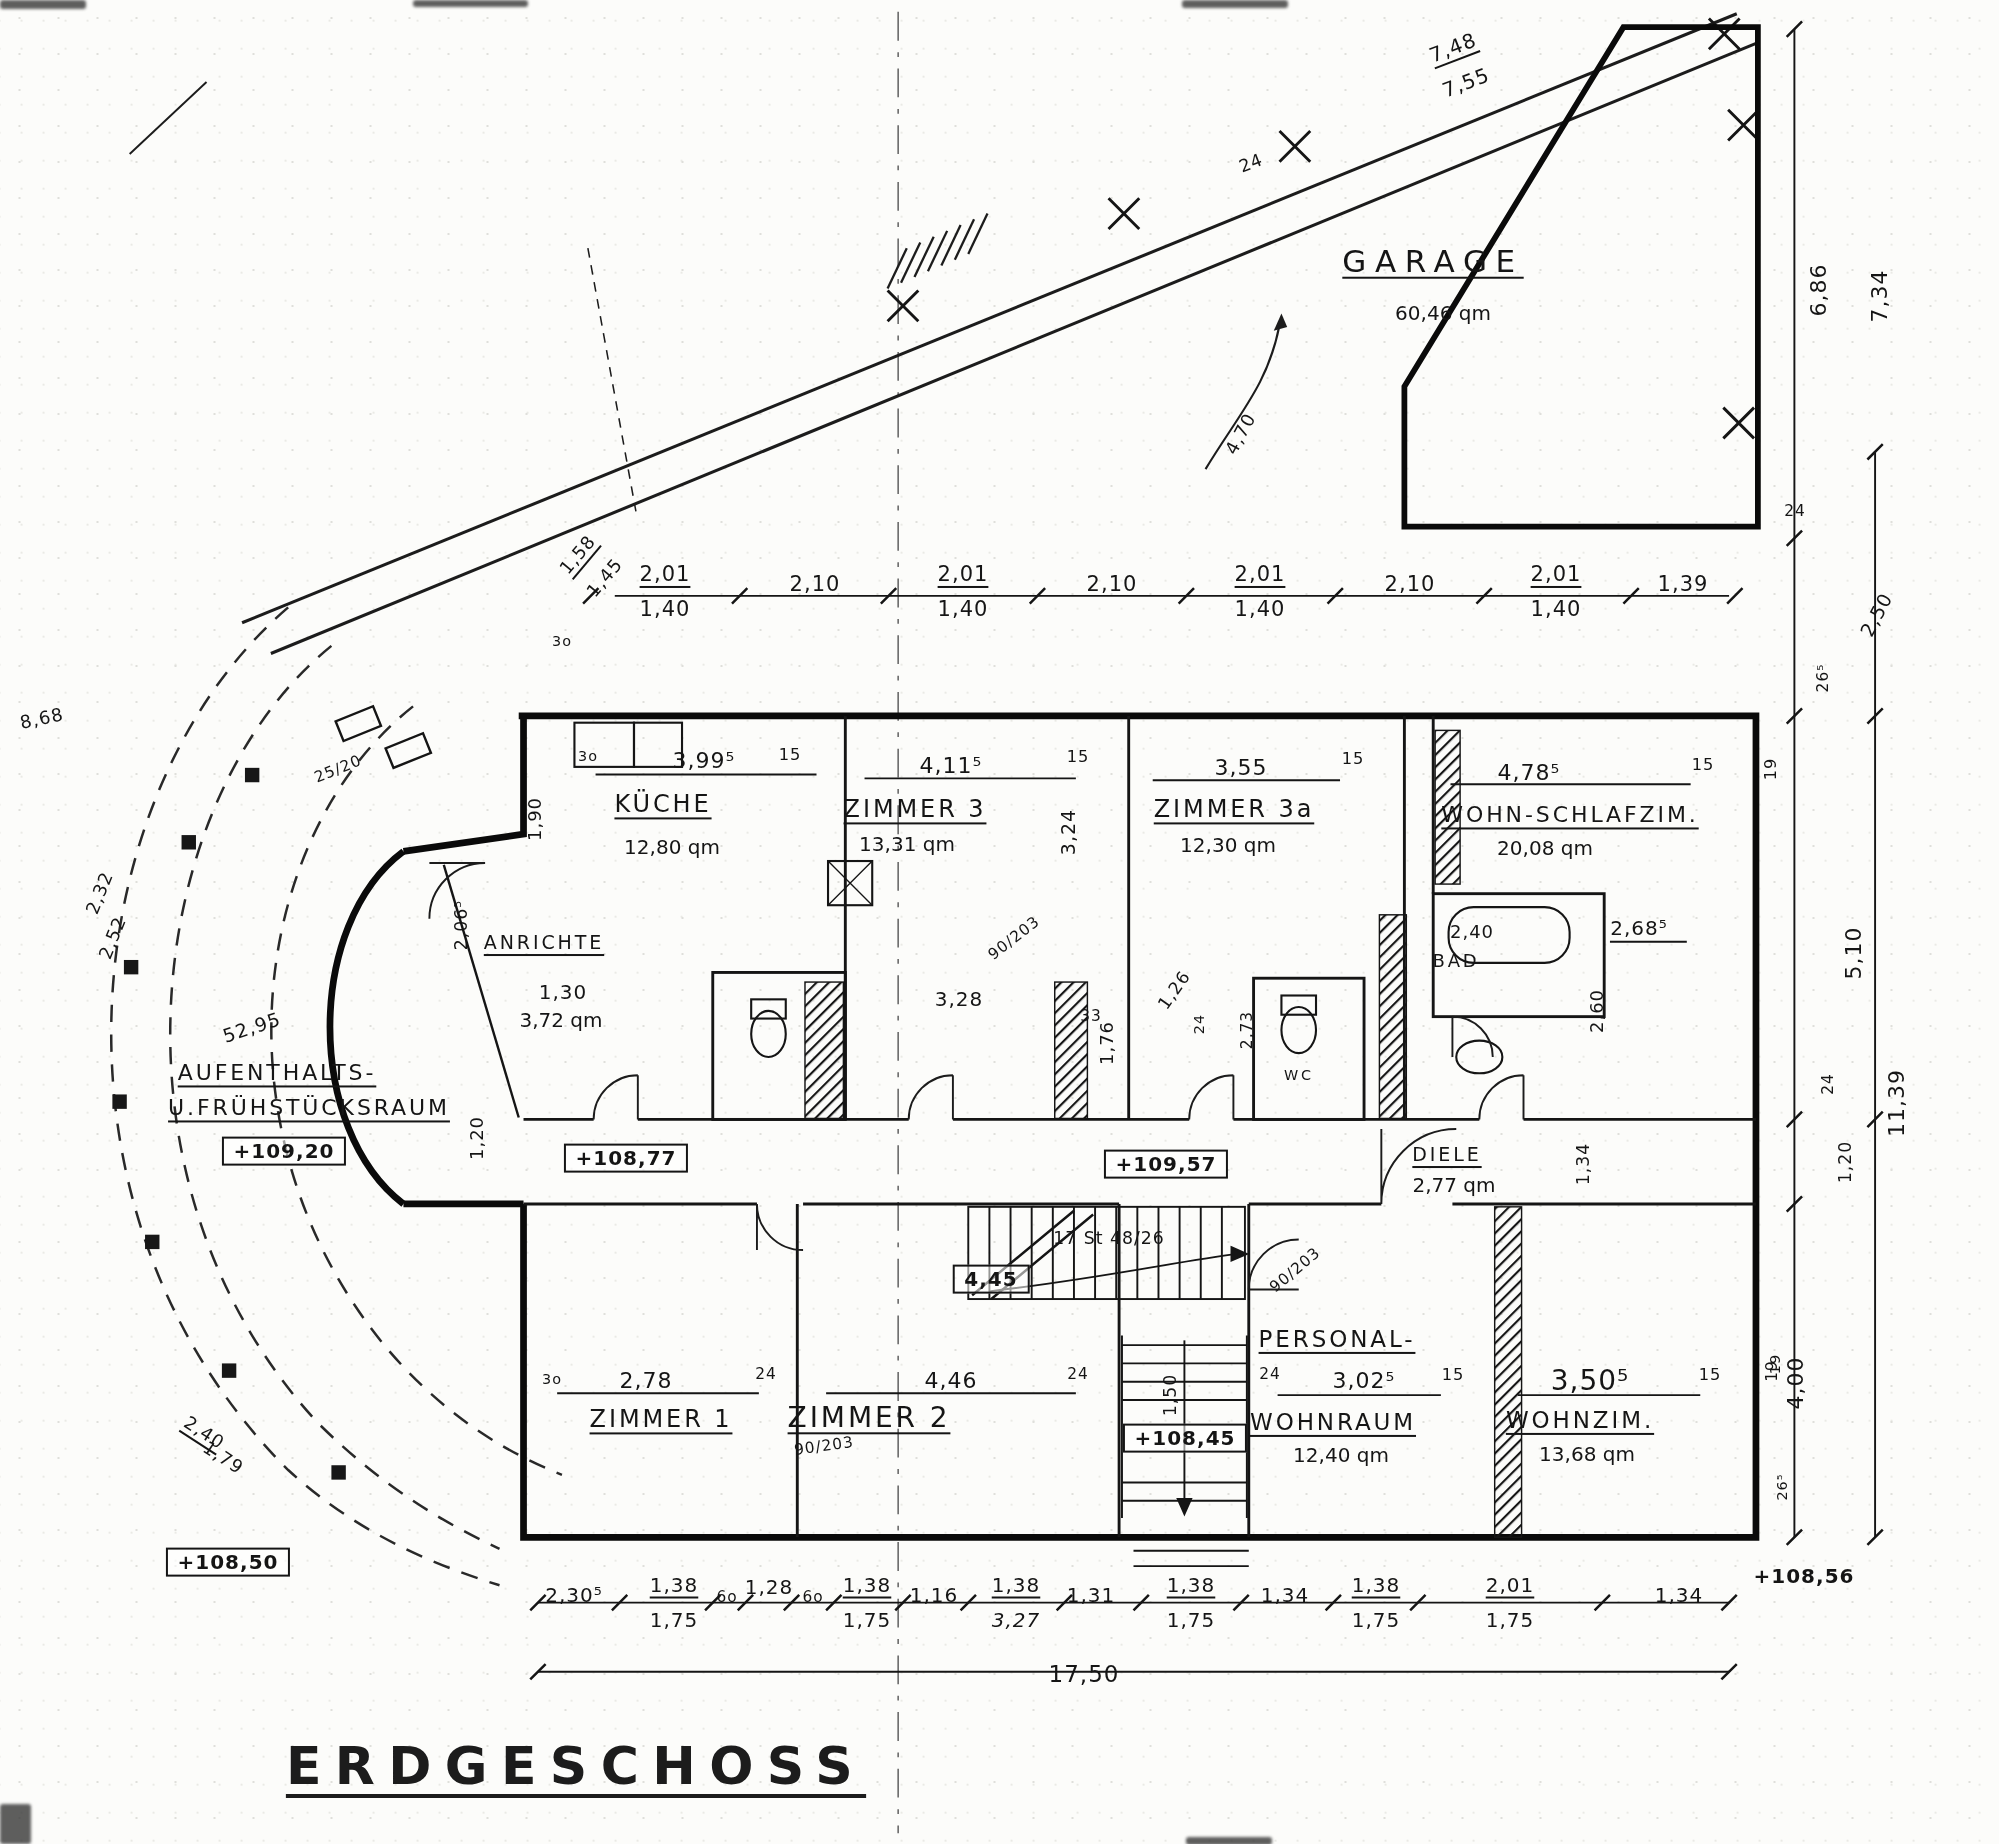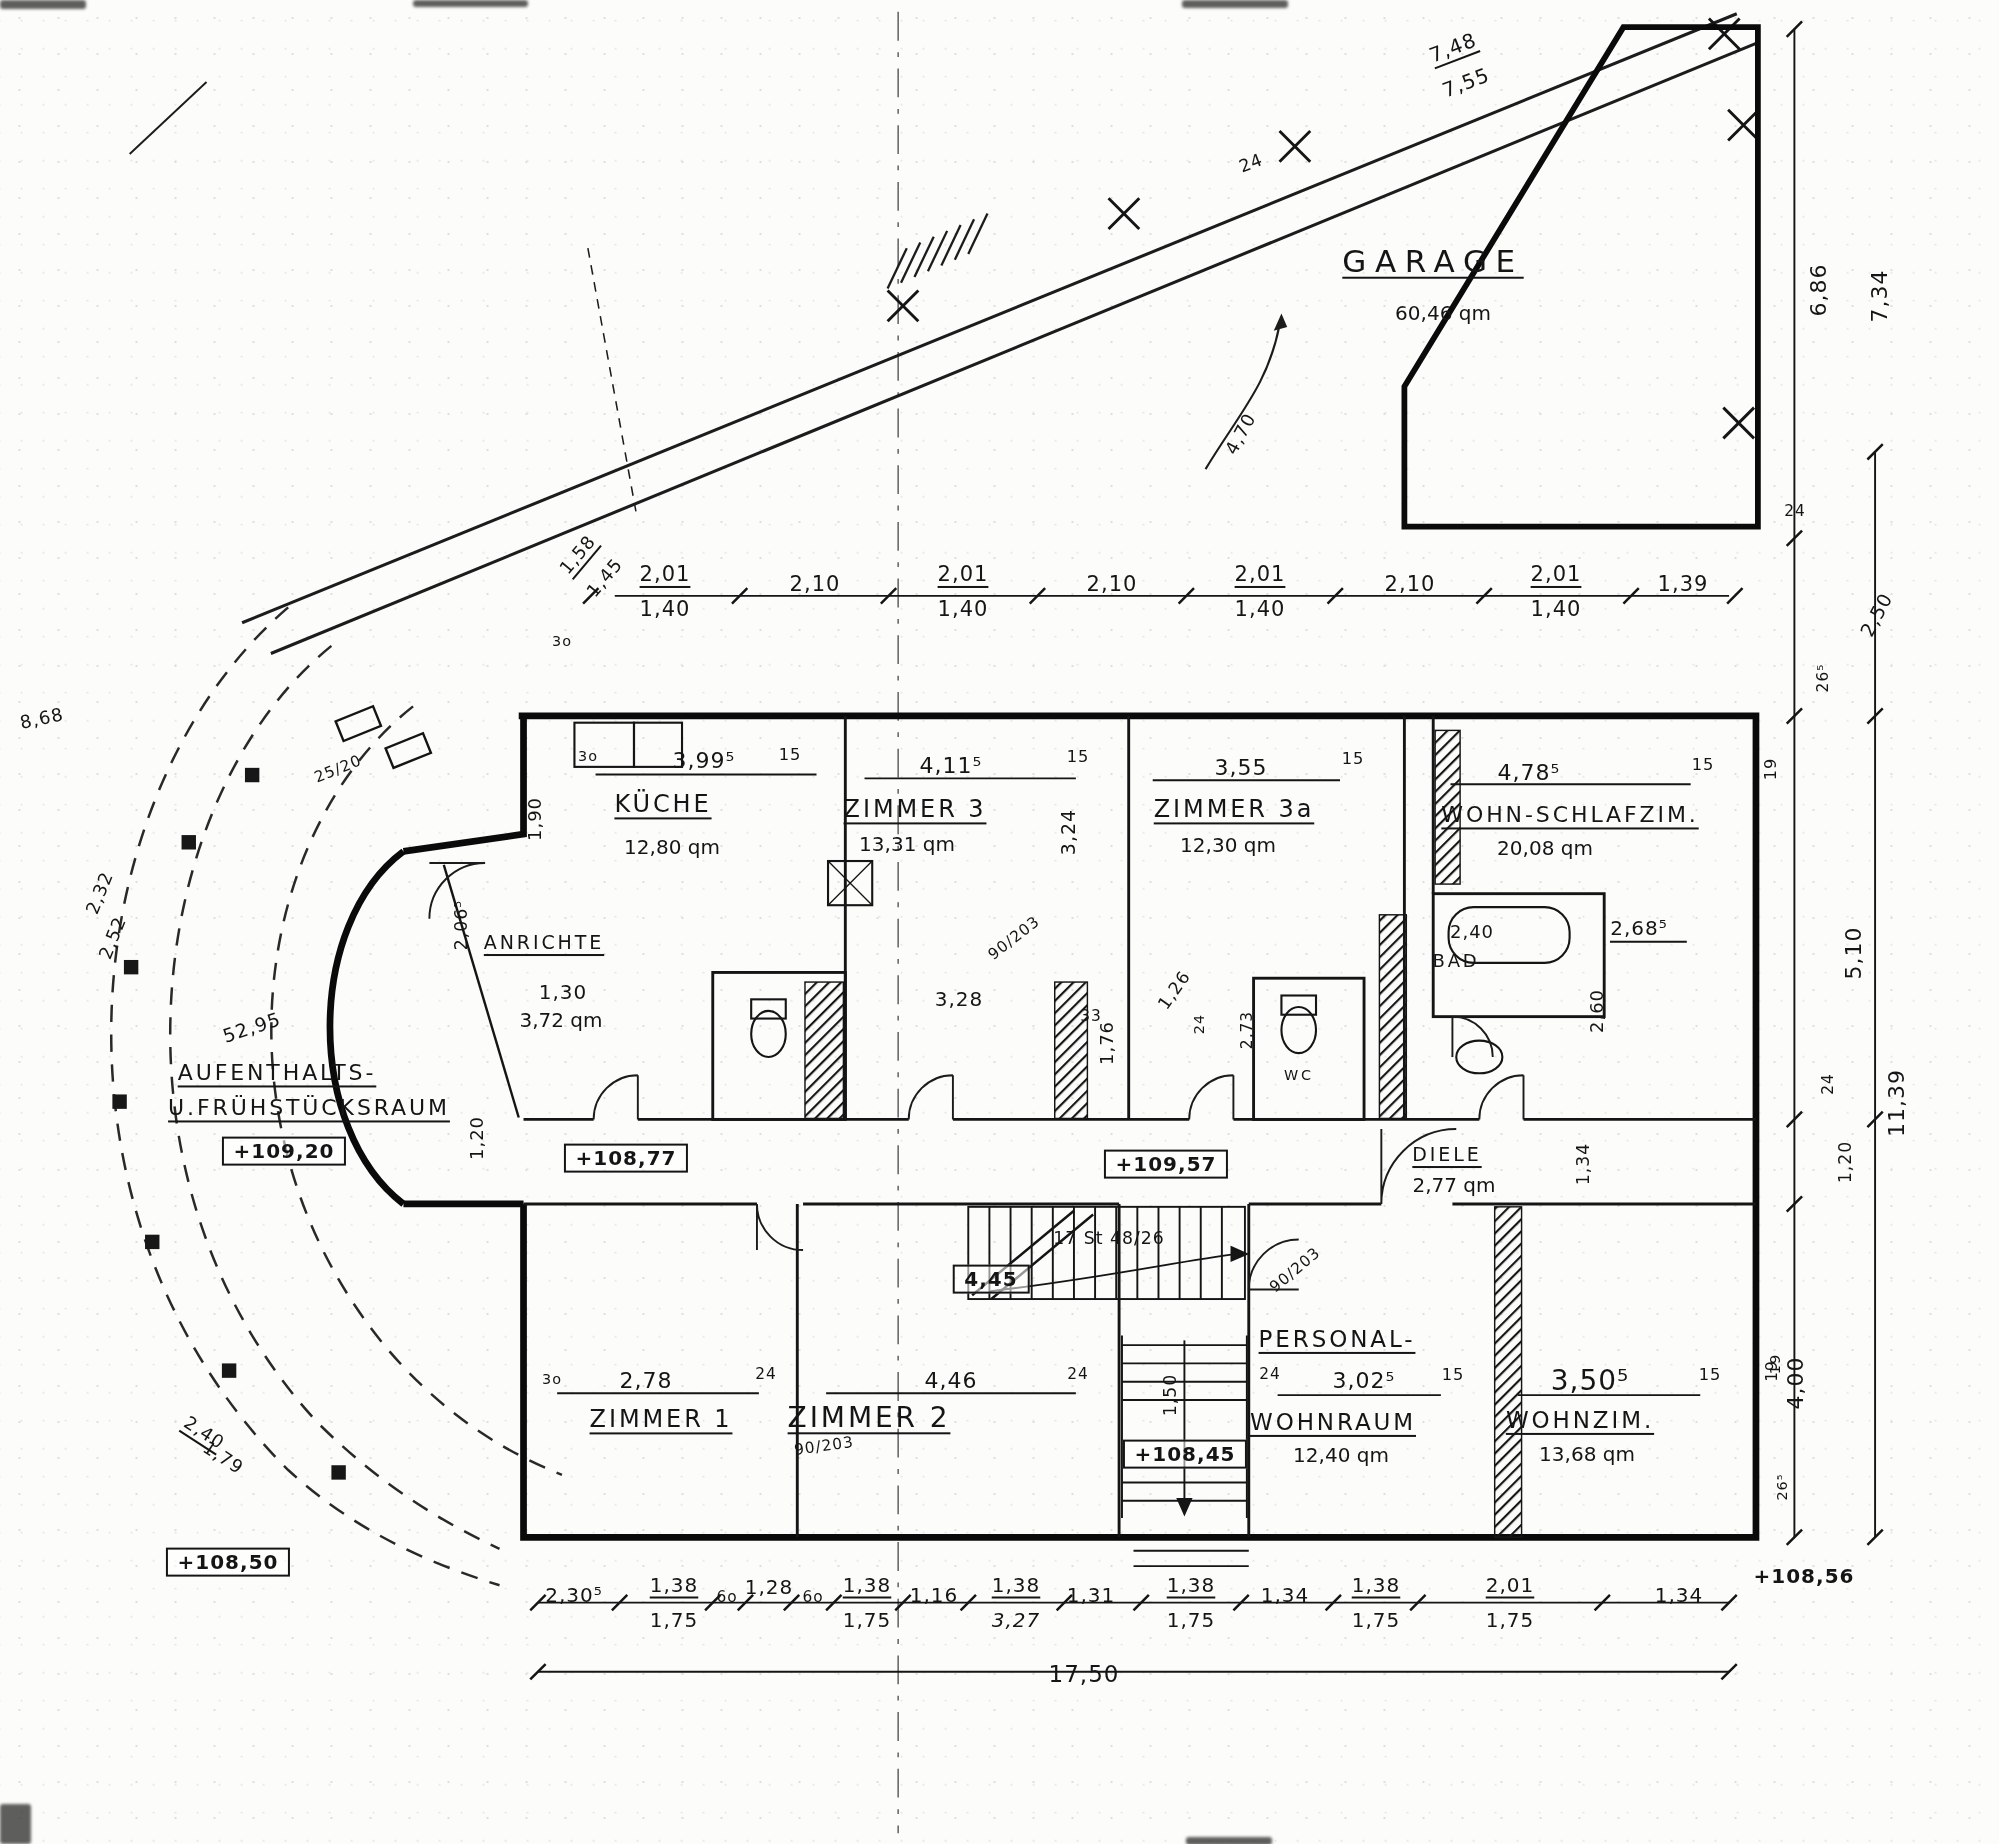--- a/index.html
+++ b/index.html
@@ -272,21 +272,21 @@
         <div class="lbl dim" style="left: 1854px; top: 953px; font-size: 22px; transform: translate(-50%, -50%) rotate(-90deg);">5,10</div>
         <div class="lbl dim" style="left: 1828px; top: 1084px; font-size: 15.4px; transform: translate(-50%, -50%) rotate(-90deg);">24</div>
         <div class="lbl dim" style="left: 1845px; top: 1162px; font-size: 17.3px; transform: translate(-50%, -50%) rotate(-90deg);">1,20</div>
         <div class="lbl dim" style="left: 1897px; top: 1103px; font-size: 22px; transform: translate(-50%, -50%) rotate(-90deg);">11,39</div>
         <div class="lbl dim" style="left: 1796px; top: 1383px; font-size: 22px; transform: translate(-50%, -50%) rotate(-90deg);">4,00</div>
         <div class="lbl dim" style="left: 1776px; top: 1364px; font-size: 14.4px; transform: translate(-50%, -50%) rotate(-90deg);">19</div>
         <div class="lbl dim" style="left: 1783px; top: 1487px; font-size: 14.4px; transform: translate(-50%, -50%) rotate(-90deg);">26⁵</div>
         <div class="lbl elev box" style="left: 284px; top: 1151px; transform: translate(-50%, -50%) rotate(0deg);">+109,20</div>
         <div class="lbl elev box" style="left: 626px; top: 1158px; transform: translate(-50%, -50%) rotate(0deg);">+108,77</div>
         <div class="lbl elev box" style="left: 1166px; top: 1164px; transform: translate(-50%, -50%) rotate(0deg);">+109,57</div>
-        <div class="lbl elev box" style="left: 1185px; top: 1438px; transform: translate(-50%, -50%) rotate(0deg); margin-top: 16px;">+108,45</div>
+        <div class="lbl elev box" style="left: 1185px; top: 1438px; transform: translate(-50%, -50%) rotate(0deg);">+108,45</div>
         <div class="lbl elev box" style="left: 228px; top: 1562px; transform: translate(-50%, -50%) rotate(0deg);">+108,50</div>
         <div class="lbl elev" style="left: 1804px; top: 1576px; transform: translate(-50%, -50%) rotate(0deg);">+108,56</div>
         <div class="lbl elev box" style="left: 991px; top: 1279px; transform: translate(-50%, -50%) rotate(0deg);">4,45</div>
         <div class="lbl room u" style="left: 1433px; top: 261px; font-size: 31px; letter-spacing: 8.6px; transform: translate(-50%, -50%) rotate(0deg);">GARAGE</div>
         <div class="lbl area" style="left: 1443px; top: 313px; font-size: 20px; transform: translate(-50%, -50%) rotate(0deg);">60,46 qm</div>
         <div class="lbl room u" style="left: 663px; top: 805px; font-size: 24px; letter-spacing: 2.9px; transform: translate(-50%, -50%) rotate(0deg);">KÜCHE</div>
         <div class="lbl area" style="left: 672px; top: 847px; font-size: 20px; transform: translate(-50%, -50%) rotate(0deg);">12,80 qm</div>
         <div class="lbl room u" style="left: 915px; top: 810px; font-size: 24px; letter-spacing: 2.9px; transform: translate(-50%, -50%) rotate(0deg);">ZIMMER 3</div>
         <div class="lbl area" style="left: 907px; top: 844px; font-size: 20px; transform: translate(-50%, -50%) rotate(0deg);">13,31 qm</div>
         <div class="lbl room u" style="left: 1234px; top: 810px; font-size: 24px; letter-spacing: 2.9px; transform: translate(-50%, -50%) rotate(0deg);">ZIMMER 3a</div>
@@ -303,20 +303,21 @@
         <div class="lbl area" style="left: 1454px; top: 1185px; font-size: 20px; transform: translate(-50%, -50%) rotate(0deg);">2,77 qm</div>
         <div class="lbl room u" style="left: 661px; top: 1420px; font-size: 24px; letter-spacing: 2.9px; transform: translate(-50%, -50%) rotate(0deg);">ZIMMER 1</div>
         <div class="lbl room u" style="left: 869px; top: 1418px; font-size: 28px; letter-spacing: 2.9px; transform: translate(-50%, -50%) rotate(0deg);">ZIMMER 2</div>
         <div class="lbl room u" style="left: 1337px; top: 1339px; font-size: 23px; letter-spacing: 2.9px; transform: translate(-50%, -50%) rotate(0deg);">PERSONAL-</div>
         <div class="lbl room u" style="left: 1333px; top: 1422px; font-size: 23px; letter-spacing: 2.9px; transform: translate(-50%, -50%) rotate(0deg);">WOHNRAUM</div>
         <div class="lbl area" style="left: 1341px; top: 1455px; font-size: 20px; transform: translate(-50%, -50%) rotate(0deg);">12,40 qm</div>
         <div class="lbl room u" style="left: 1580px; top: 1420px; font-size: 23px; letter-spacing: 2.9px; transform: translate(-50%, -50%) rotate(0deg);">WOHNZIM.</div>
         <div class="lbl area" style="left: 1587px; top: 1454px; font-size: 20px; transform: translate(-50%, -50%) rotate(0deg);">13,68 qm</div>
       </div>
 
+  <div id="plan-title">ERDGESCHOSS</div>
 
   <div class="smudge" style="left:0;top:0;width:86px;height:8.6px"></div>
   <div class="smudge" style="left:413px;top:0;width:115px;height:6.7px"></div>
   <div class="smudge" style="left:1182px;top:0;width:106px;height:7.7px"></div>
   <div class="smudge" style="left:0;top:1804px;width:31px;height:40px"></div>
   <div class="smudge" style="left:1186px;top:1837px;width:86px;height:7.7px"></div>
 
   </div>
 </div>
 

